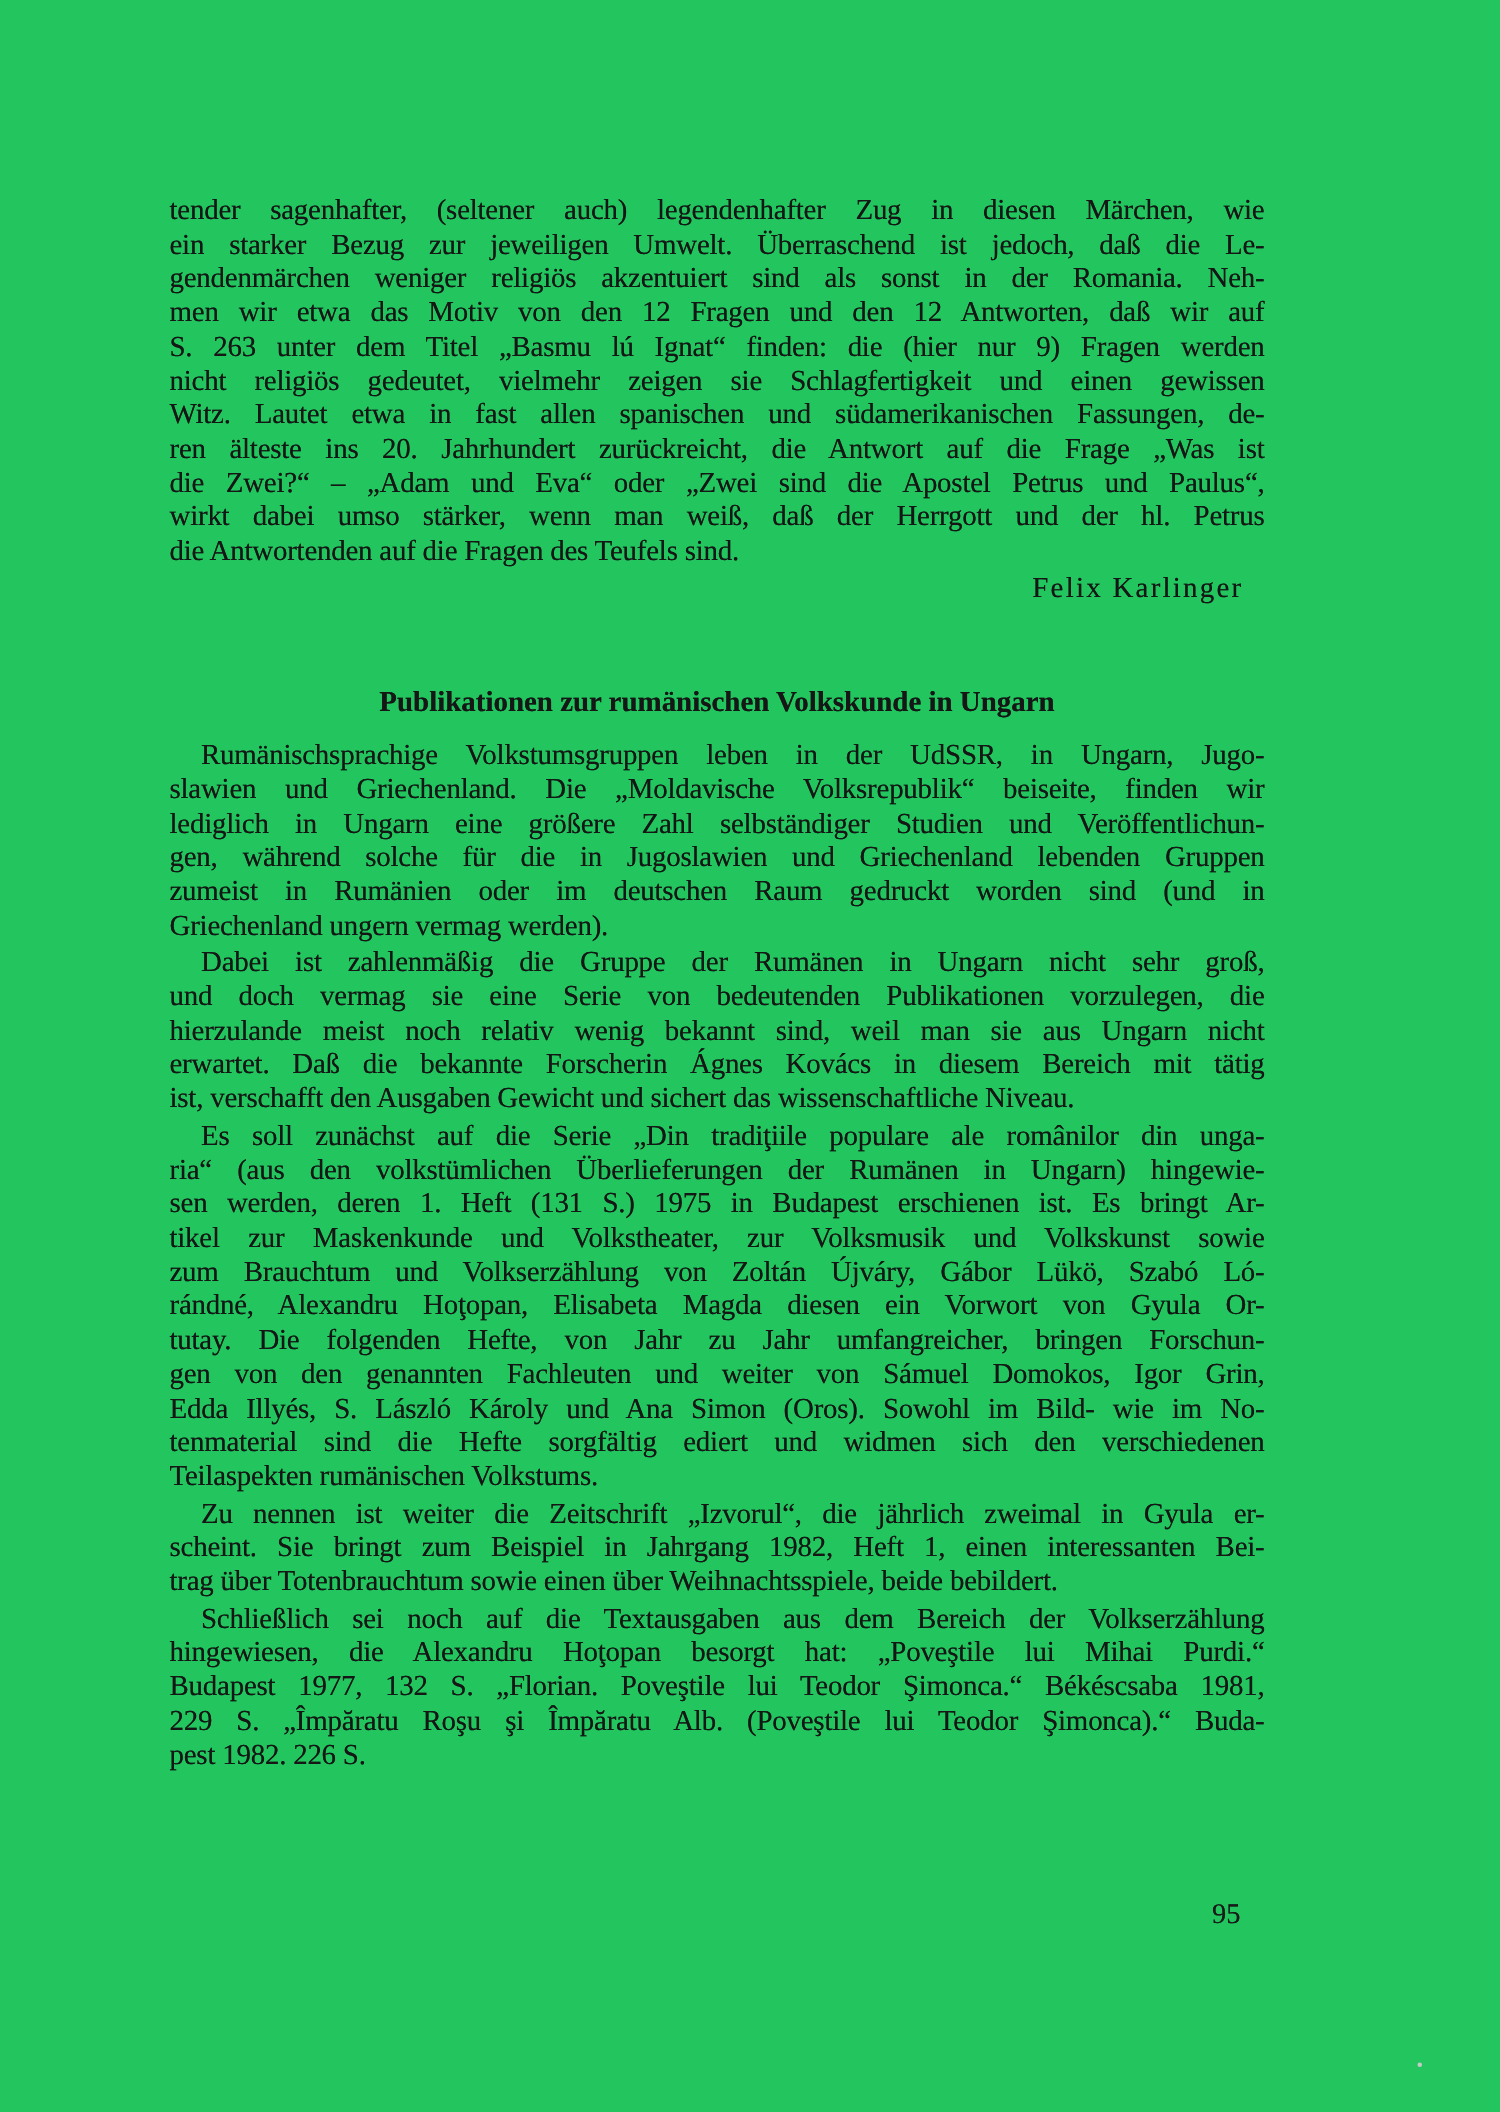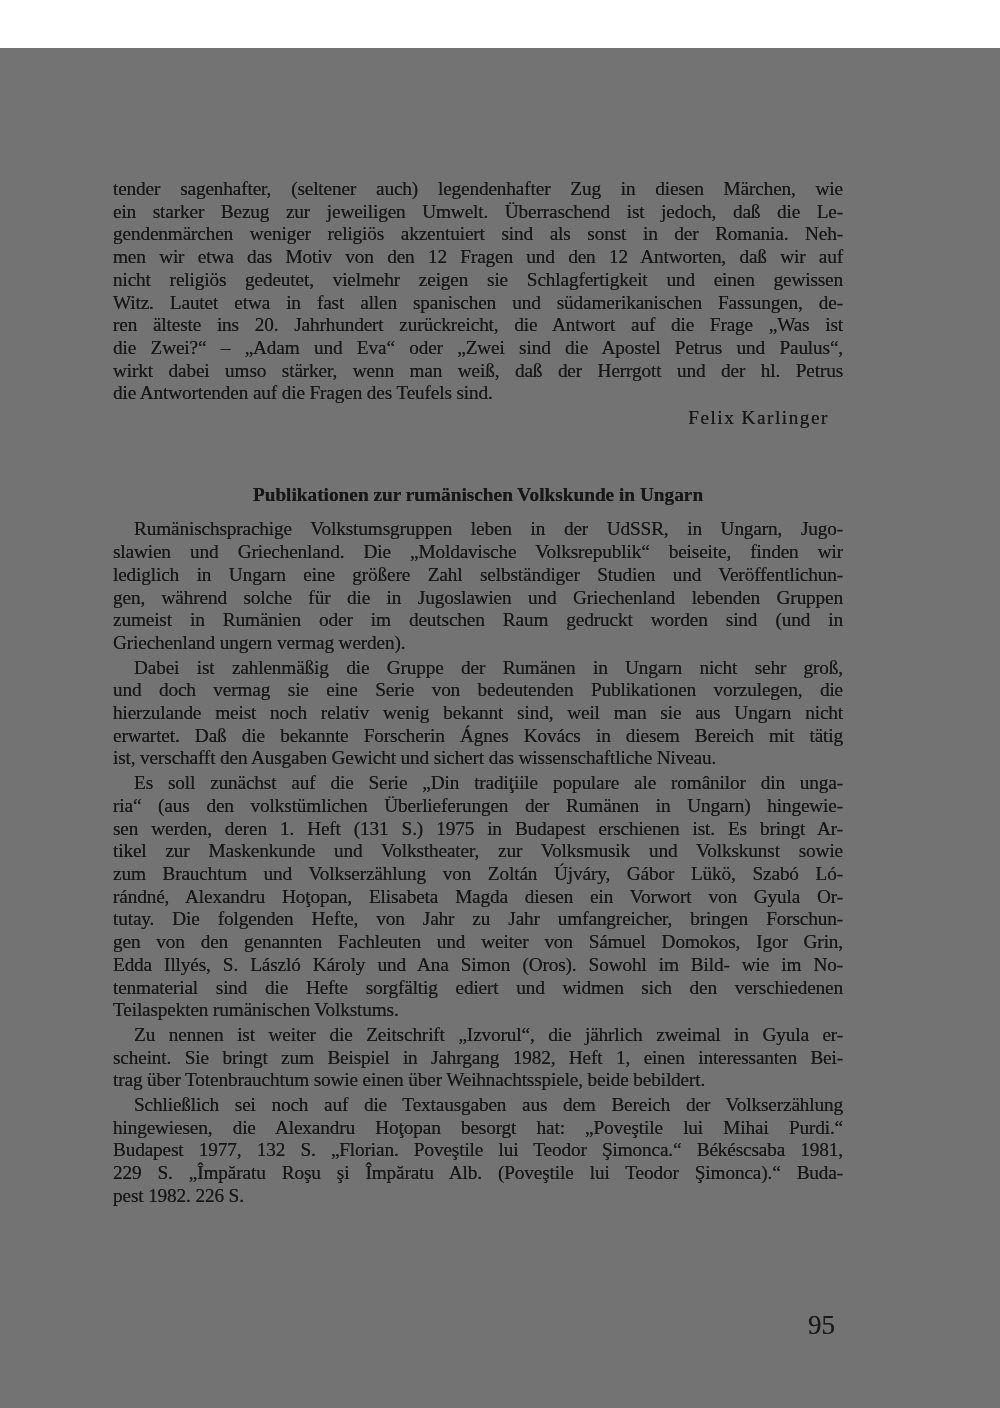--- a/index.html
+++ b/index.html
@@ -7,23 +7,22 @@
     width: 1000px;
     height: 1408px;
     background: #ffffff;
     position: relative;
     font-family: "Liberation Serif", "DejaVu Serif", serif;
     color: #161616;
   }
   .sheet {
     position: absolute;
     inset: 0;
-    background: #737373;
+    background: #22c55e;
     overflow: hidden;
-    margin-top: 48px;
   }
   .text-col {
     position: absolute;
     left: 113px;
     top: 130px;
     width: 730px;
   }
   .para { margin: 0; }
   .para + .para { margin-top: 2px; }
   .line {
@@ -46,21 +45,21 @@
   .para.signature .line {
     text-align: right;
     text-align-last: right;
     letter-spacing: 1.5px;
     padding-right: 14px;
   }
   .pageno {
     position: absolute;
     left: 808px;
     top: 1262px;
-    font-size: 27px;
+    font-size: 19px;
     line-height: 30px;
     color: #1a1a1a;
     text-shadow: 0 0 0.35px rgba(0,0,0,0.65);
   }
   .speck {
     position: absolute;
     left: 945px;
     top: 1375px;
     width: 3px;
     height: 3px;
@@ -71,20 +70,21 @@
 </head>
 <body>
 
 <div class="sheet">
   <div class="text-col">
       <div class="para body">
         <div class="line">tender sagenhafter, (seltener auch) legendenhafter Zug in diesen Märchen, wie</div>
         <div class="line">ein starker Bezug zur jeweiligen Umwelt. Überraschend ist jedoch, daß die Le-</div>
         <div class="line">gendenmärchen weniger religiös akzentuiert sind als sonst in der Romania. Neh-</div>
         <div class="line">men wir etwa das Motiv von den 12 Fragen und den 12 Antworten, daß wir auf</div>
+        <div class="line">S. 263 unter dem Titel „Basmu lú Ignat“ finden: die (hier nur 9) Fragen werden</div>
         <div class="line">nicht religiös gedeutet, vielmehr zeigen sie Schlagfertigkeit und einen gewissen</div>
         <div class="line">Witz. Lautet etwa in fast allen spanischen und südamerikanischen Fassungen, de-</div>
         <div class="line">ren älteste ins 20. Jahrhundert zurückreicht, die Antwort auf die Frage „Was ist</div>
         <div class="line">die Zwei?“ – „Adam und Eva“ oder „Zwei sind die Apostel Petrus und Paulus“,</div>
         <div class="line">wirkt dabei umso stärker, wenn man weiß, daß der Herrgott und der hl. Petrus</div>
         <div class="line last">die Antwortenden auf die Fragen des Teufels sind.</div>
       </div>
       <div class="para signature">
         <div class="line last">Felix Karlinger</div>
       </div>

